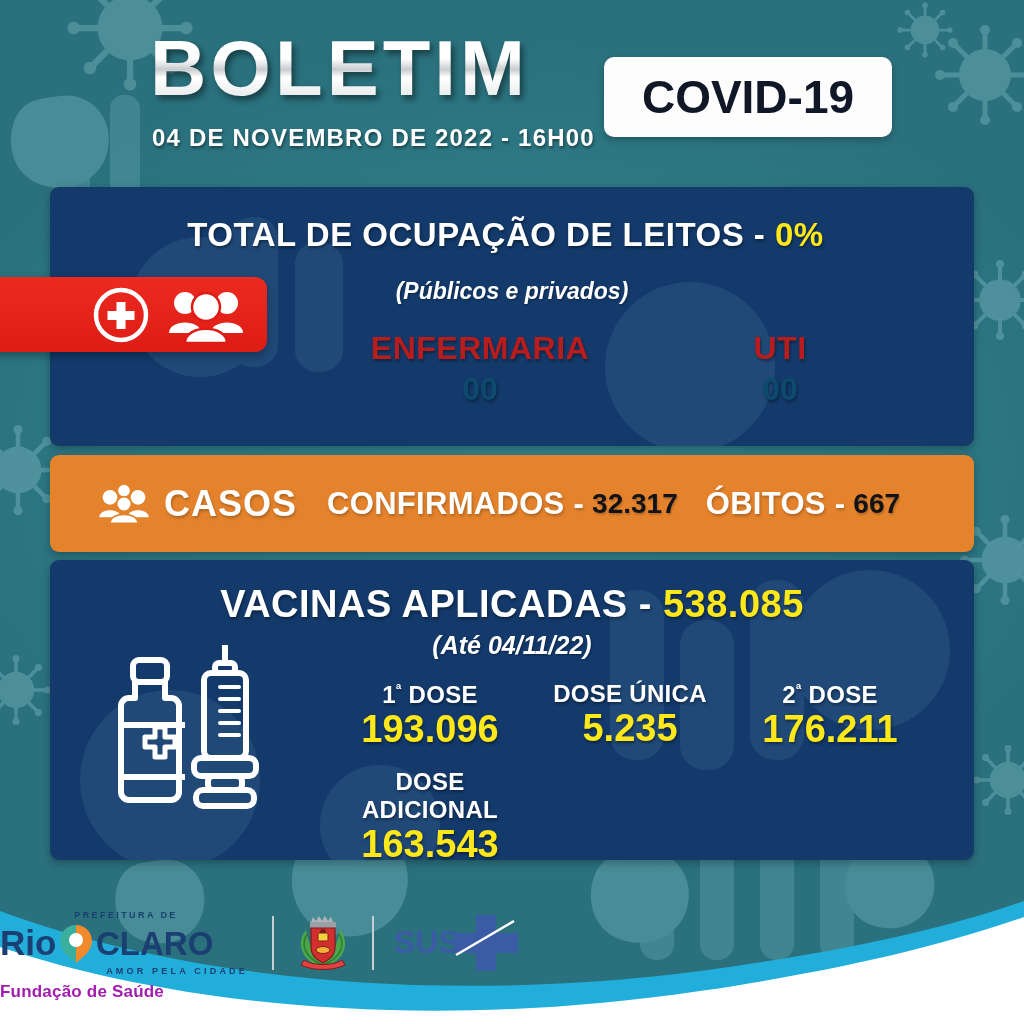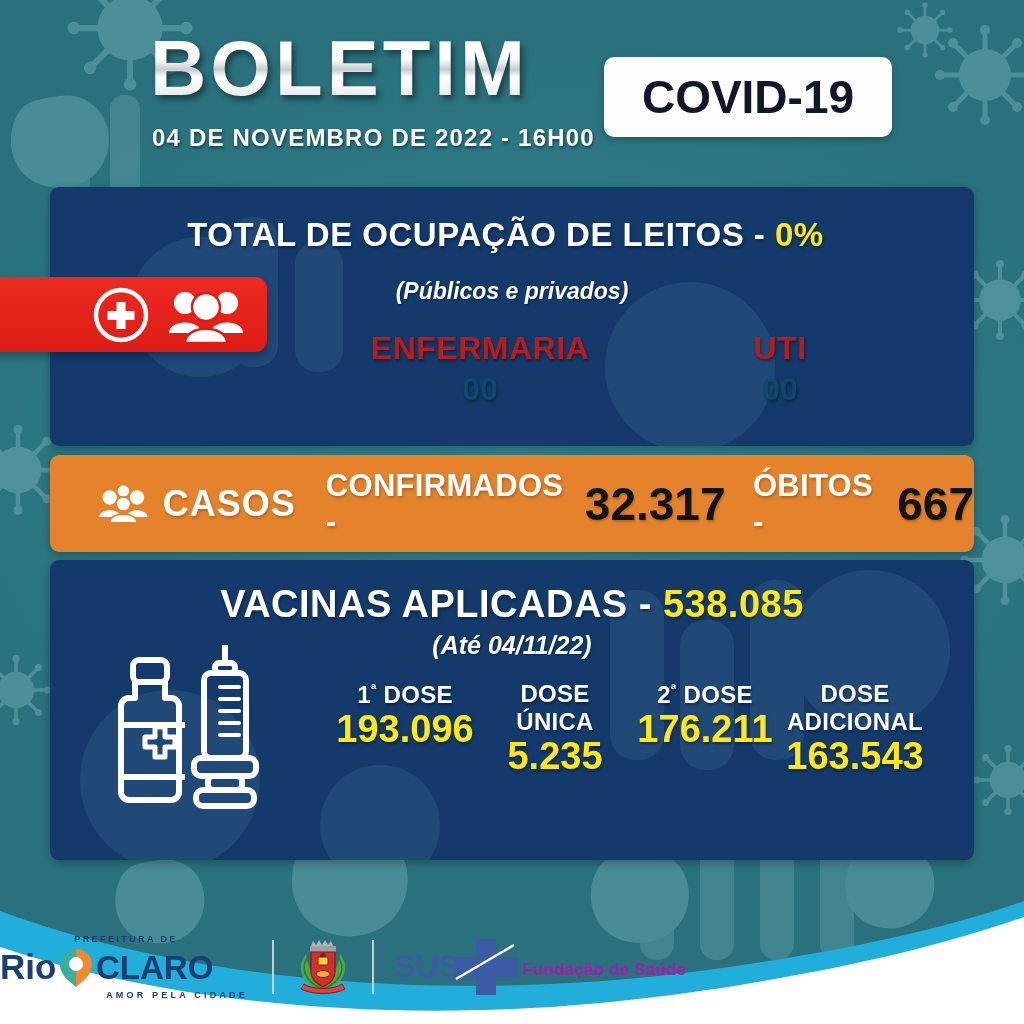--- a/index.html
+++ b/index.html
@@ -105,56 +105,56 @@
   .cases-word {
     font-size:36px; font-weight:bold; color:#ffffff; letter-spacing:1px;
     margin-left:14px; margin-right:30px;
     text-shadow:1px 2px 3px rgba(0,0,0,.25);
   }
   .cases-lab {
     font-size:31px; font-weight:bold; color:#ffffff; letter-spacing:.3px;
     text-shadow:1px 2px 3px rgba(0,0,0,.25);
   }
   .cases-num {
-    font-size:46px; font-weight:bold; color:#111318; margin:0 0 0 8px;
+    font-size:28px; font-weight:bold; color:#111318; margin:0 0 0 8px;
     text-shadow:1px 2px 2px rgba(0,0,0,.2);
   }
   .cases-gap { width:28px; }
 
   
   .vac-title {
     position:absolute; left:0; right:0; top:583px;
     text-align:center; font-size:38px; font-weight:bold; color:#ffffff;
     letter-spacing:.5px; text-shadow:1px 2px 3px rgba(0,0,0,.4);
   }
   .vac-title .hl { color:#ffe81a; }
   .vac-sub {
     position:absolute; left:0; right:0; top:631px;
     text-align:center; font-size:25px; font-style:italic; font-weight:bold; color:#ffffff;
     text-shadow:1px 1px 2px rgba(0,0,0,.35);
   }
   .vac-grid {
     position:absolute; left:330px; top:680px; width:600px;
-    display:grid; grid-template-columns:1fr 1fr 1fr 1fr; row-gap:18px;
+    display:grid; grid-template-columns:1fr 1fr 1fr; row-gap:18px;
   }
   .vac-cell { text-align:center; }
   .vac-cell .lbl {
     font-size:24px; font-weight:bold; color:#ffffff; letter-spacing:.3px;
     text-shadow:1px 2px 3px rgba(0,0,0,.4);
   }
   .vac-cell .lbl sup { font-size:15px; vertical-align:super; }
   .vac-cell .val {
     font-size:38px; font-weight:bold; color:#ffe81a; line-height:1.08;
     text-shadow:1px 2px 3px rgba(0,0,0,.4);
   }
 
   
   .footer {
     position:absolute; left:0; bottom:0; width:884px; height:120px;
-    display:flex; flex-direction:row; align-items:center; justify-content:flex-start;
+    display:flex; flex-direction:column; justify-content:flex-start;
     padding-top:6px;
   }
   .footer-logos { display:flex; align-items:center; gap:0; }
   .f-div { width:2px; height:54px; background:#c8cdd2; margin:0 20px; }
   .fund-text {
     margin-top:6px; font-size:17px; font-weight:bold; color:#a21caf; letter-spacing:.2px;
   }
   .rc-wrap { display:flex; flex-direction:column; align-items:center; }
   .rc-pref { font-size:9px; font-weight:bold; color:#1b3f72; letter-spacing:2.4px; margin-bottom:1px; }
   .rc-amor { font-size:9px; font-weight:bold; color:#1b3f72; letter-spacing:3.2px; margin-top:1px; align-self:flex-end; margin-right:4px;}

